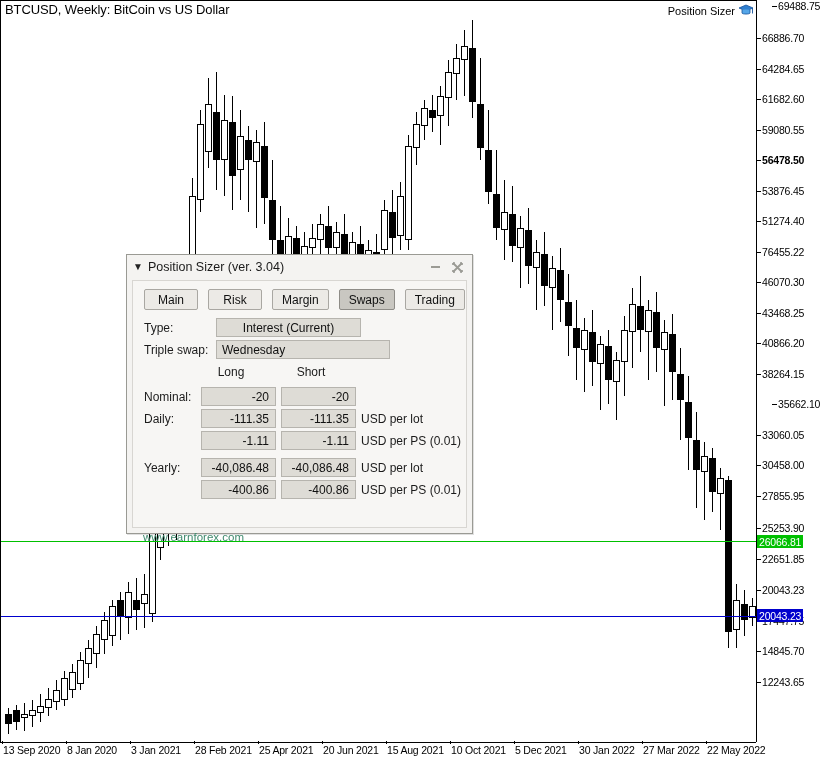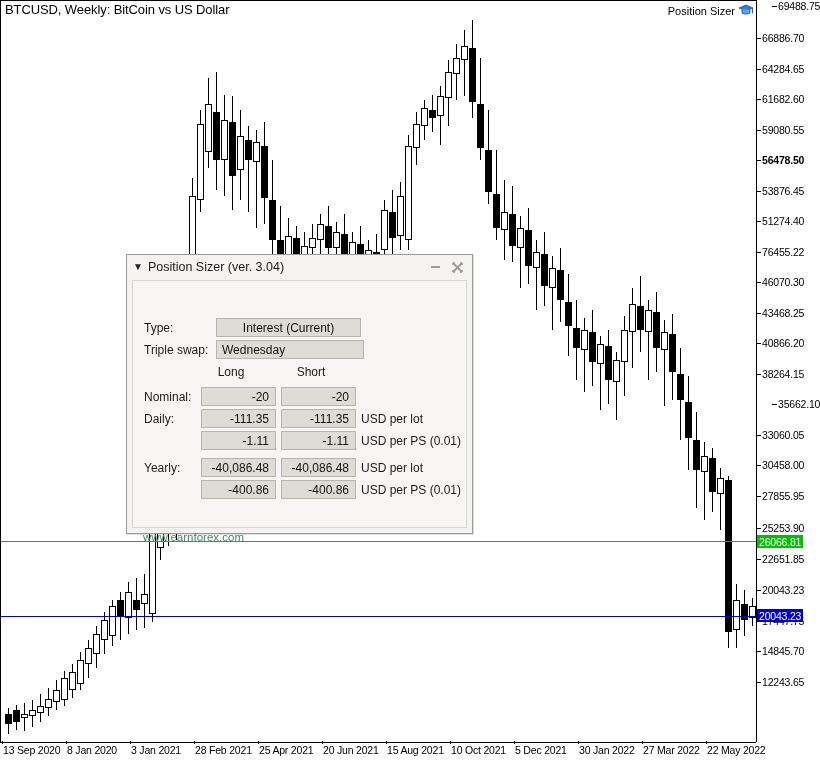--- a/index.html
+++ b/index.html
@@ -658,26 +658,33 @@
           <svg width="11" height="11" viewBox="0 0 11 11">
             <path d="M1 1 L10 10 M10 1 L1 10" stroke="#9b9b95" stroke-width="1.8" fill="none"></path>
             <path d="M1 1 L3 1 M1 1 L1 3 M10 1 L8 1 M10 1 L10 3 M1 10 L3 10 M1 10 L1 8 M10 10 L8 10 M10 10 L10 8" stroke="#9b9b95" stroke-width="1.6" fill="none"></path>
           </svg>
         </span>
       </div>
     </div>
 
     <div class="dlg-body">
 
+      <div class="tabrow" id="tabrow">
+          <div class="tab">Main</div>
+          <div class="tab">Risk</div>
+          <div class="tab">Margin</div>
+          <div class="tab active">Swaps</div>
+          <div class="tab">Trading</div>
+        </div>
 
       <span class="lbl-static" style="left:11px;top:40px;">Type:</span>
       <span class="field center" style="left:83px;top:37px;width:145px;">Interest (Current)</span>
 
       <span class="lbl-static" style="left:11px;top:62px;">Triple swap:</span>
-      <span class="field left" style="left:83px;top:59px;width:148px;">Wednesday</span>
+      <span class="field left" style="left:83px;top:59px;width:174px;">Wednesday</span>
 
       <span class="colhdr" style="left:58px;top:84px;width:80px;">Long</span>
       <span class="colhdr" style="left:138px;top:84px;width:80px;">Short</span>
 
       <div id="swap-rows">
           <span class="lbl-static" style="left: 11px; top: 109px;">Nominal:</span>
           <span class="field right" style="left: 68px; top: 106px; width: 75px;">-20</span>
           <span class="field right" style="left: 148px; top: 106px; width: 75px;">-20</span>
           <span class="lbl-static" style="left: 11px; top: 131px;">Daily:</span>
           <span class="field right" style="left: 68px; top: 128px; width: 75px;">-111.35</span>

